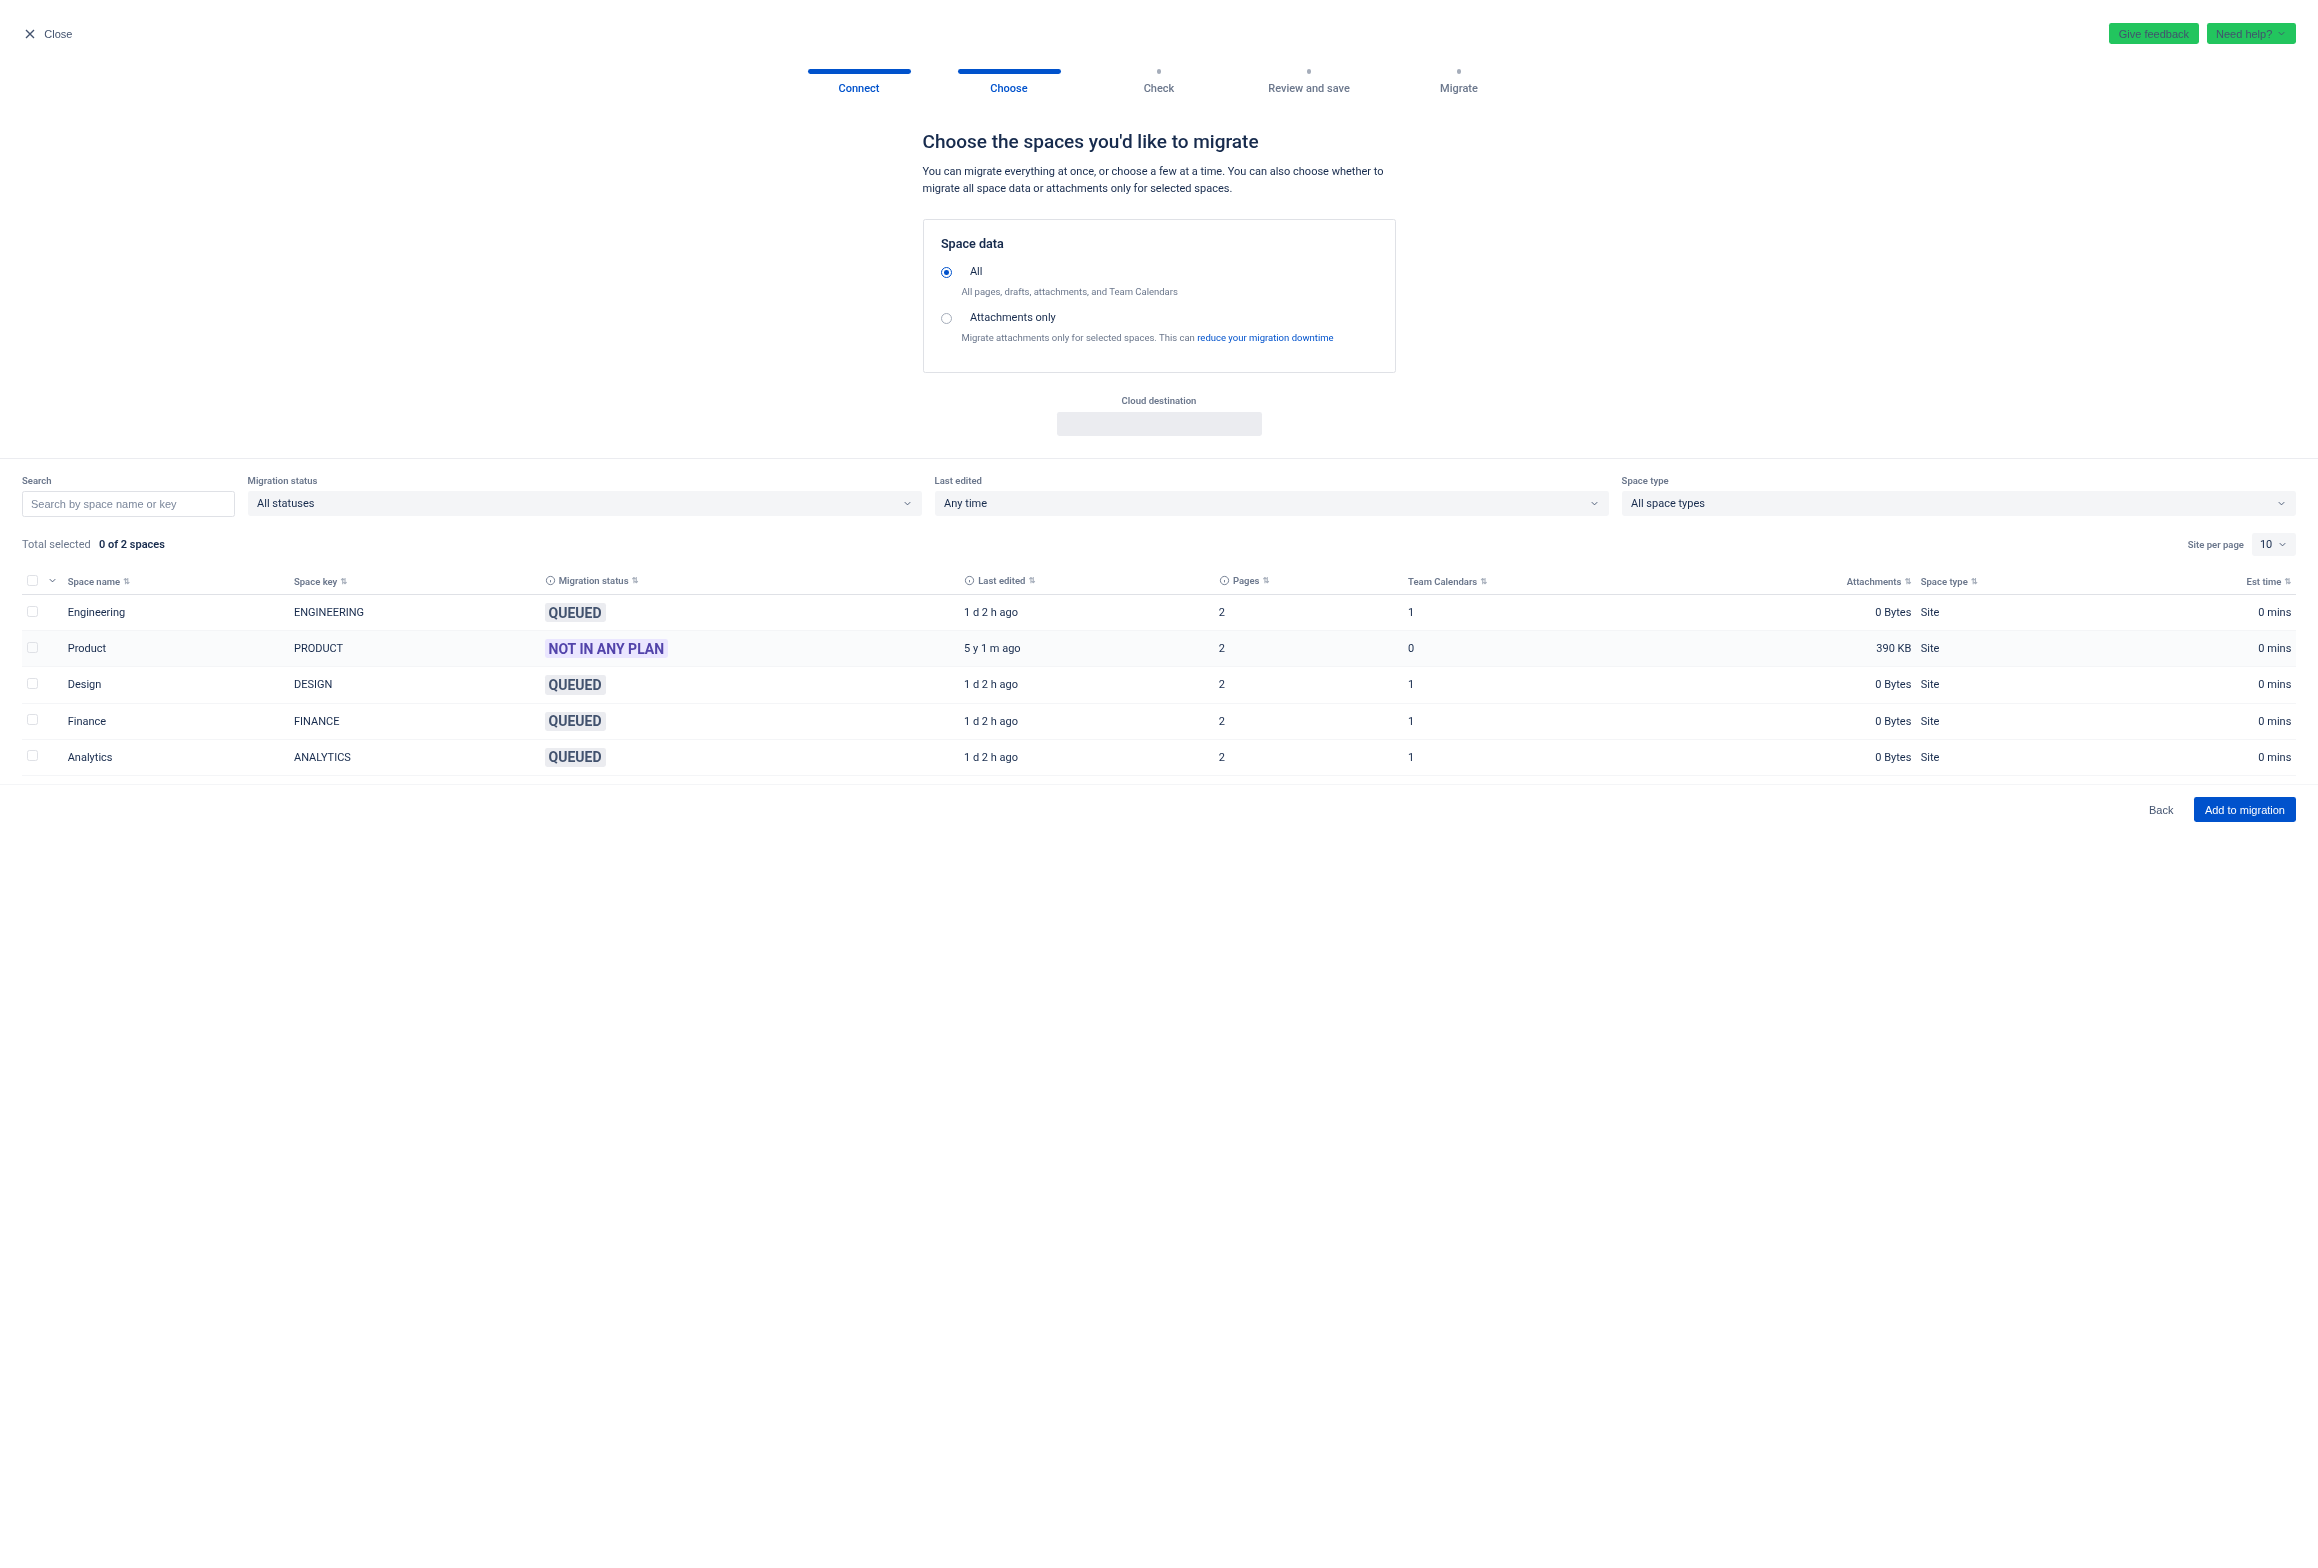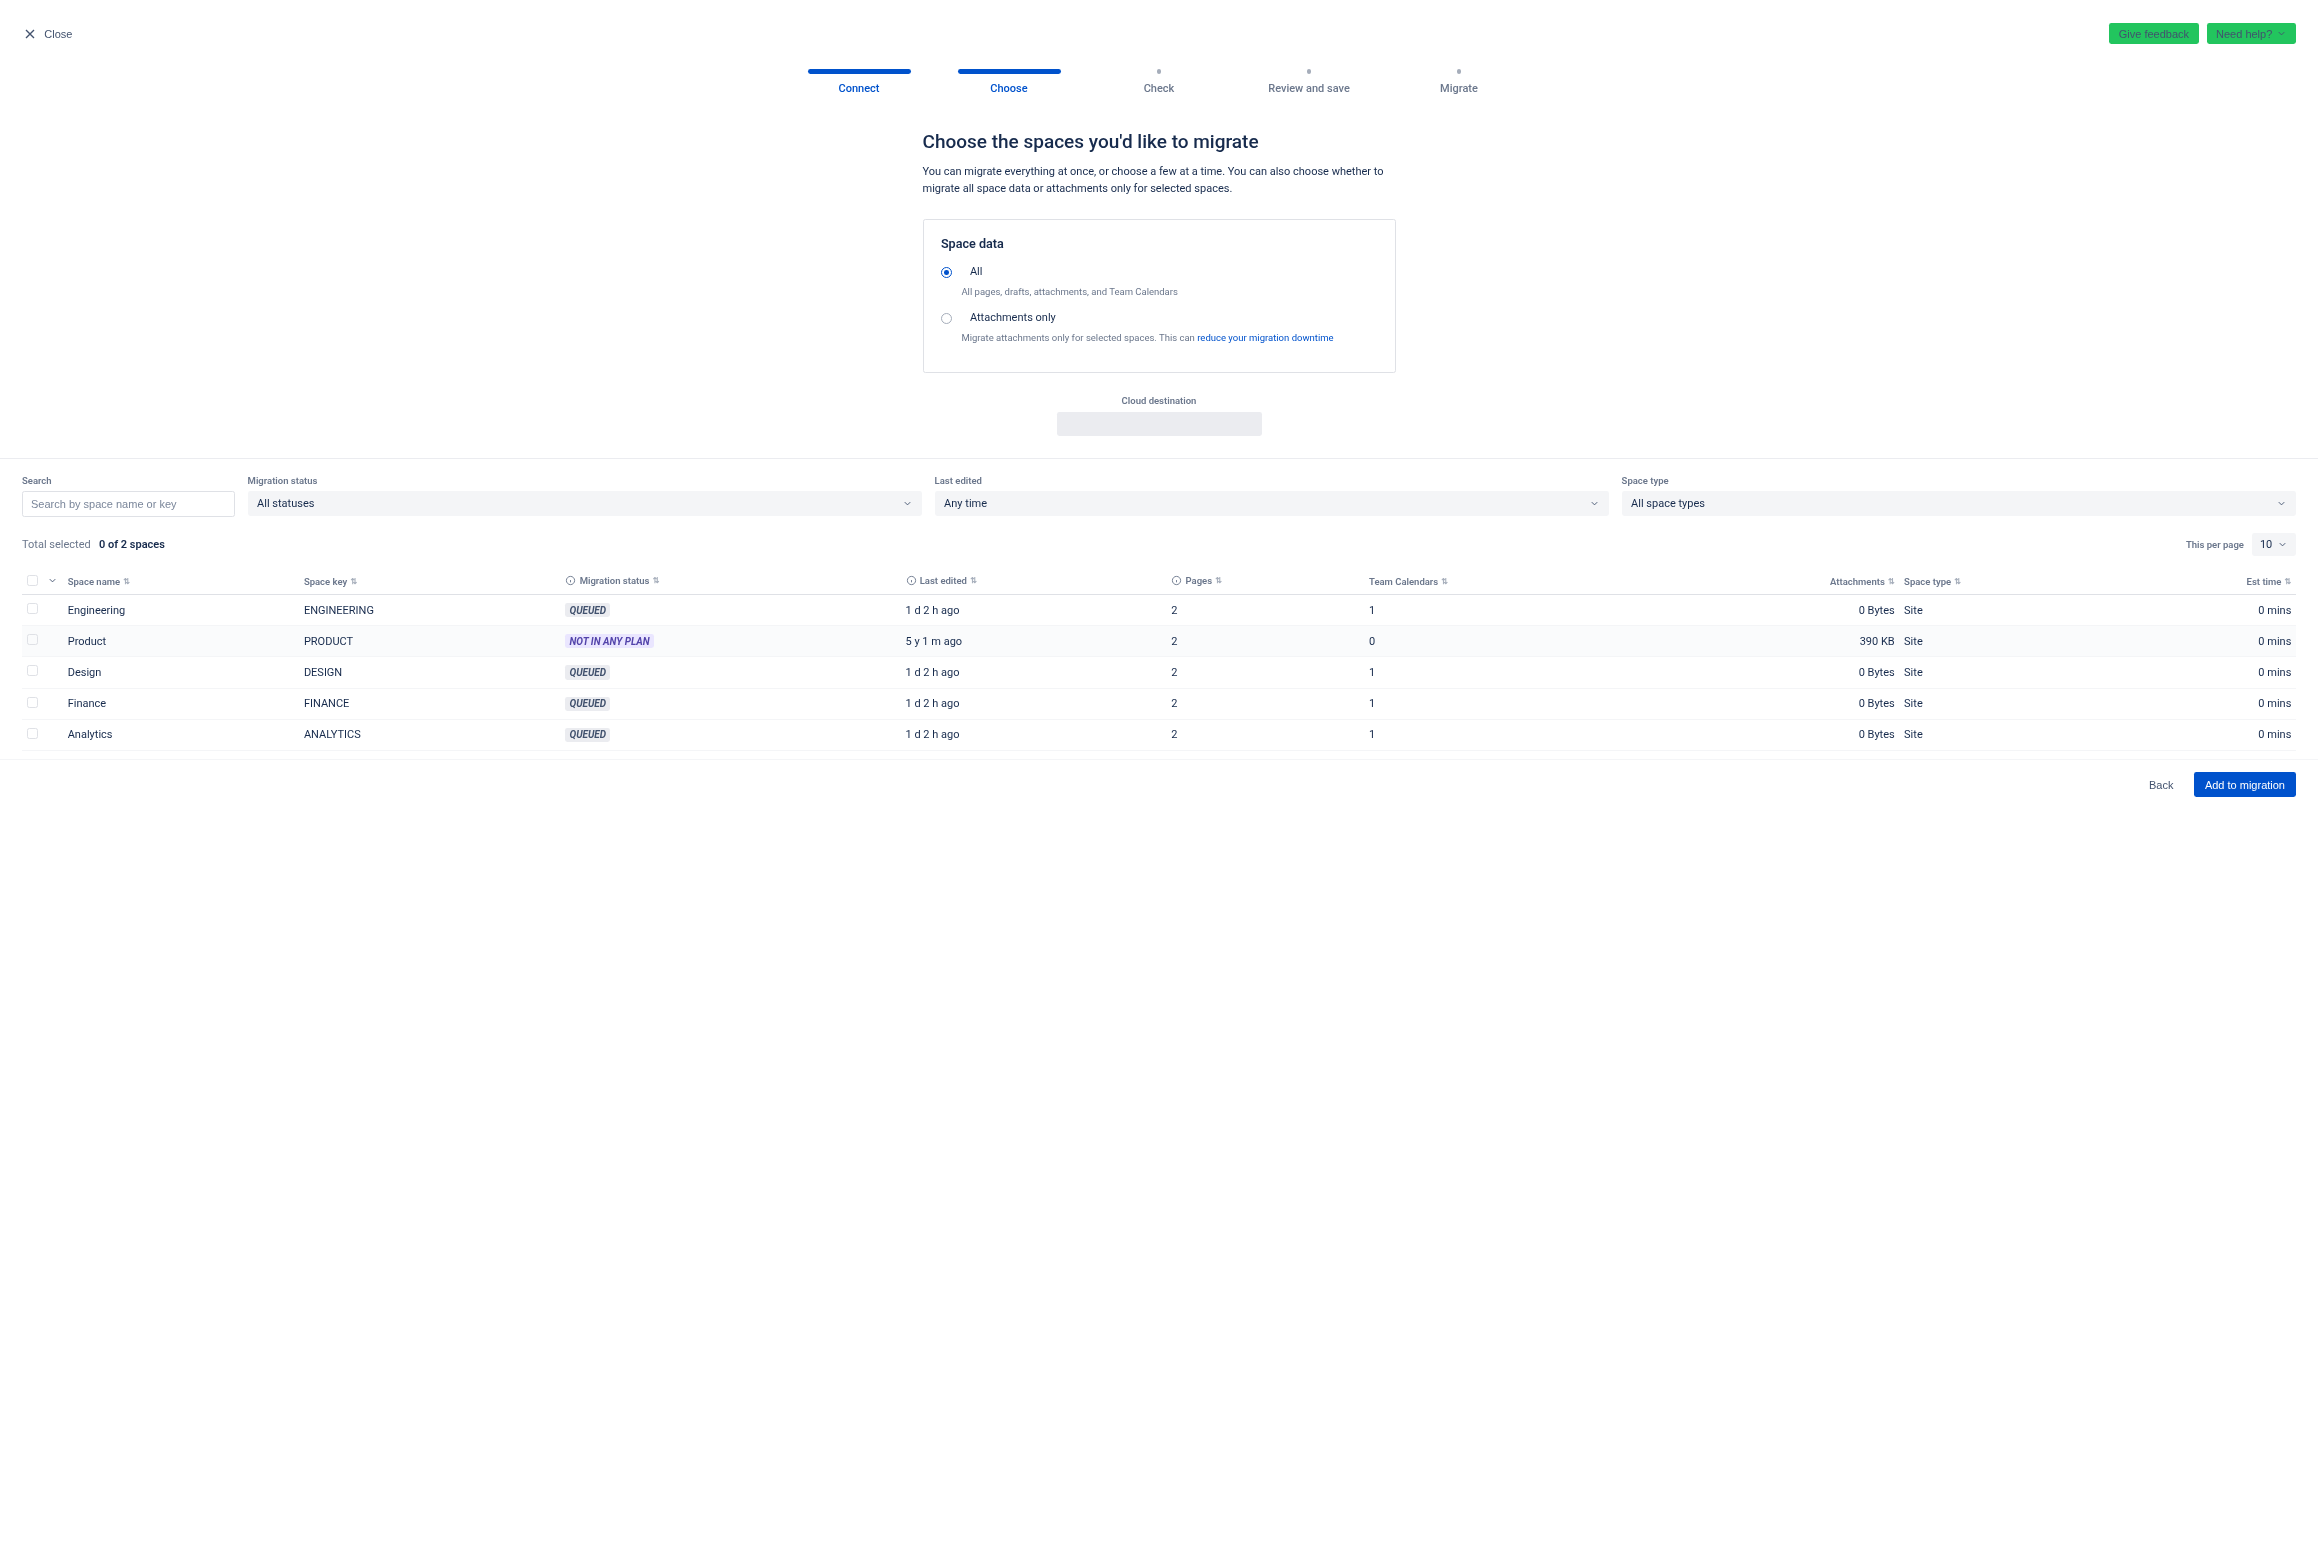--- a/index.html
+++ b/index.html
@@ -118,22 +118,22 @@
     padding:6.3px 4.7px; border-bottom:1.6px solid #DFE1E6; white-space:nowrap;
   }
   tbody td {
     padding:8px 4.7px; font-size:11px; color:#172B4D; border-bottom:0.8px solid #F4F5F7;
   }
   .chk { width:11px; height:11px; border:1.6px solid #DFE1E6; border-radius:2.4px; display:inline-block;}
   .th-icon { display:inline-flex; align-items:center; gap:3.2px;}
   .sort-ic { color:#A5ADBA; font-size:8px;}
   .info-ic { width:11px; height:11px; }
   .lozenge {
-    display:inline-block; font-size:10px; font-weight:700; padding:1.6px 4px; border-radius:2.4px;
-    background:#EBECF0; color:#42526E;font-style:italic;
+    display:inline-block; font-size:14px; font-weight:700; padding:1.6px 4px; border-radius:2.4px;
+    background:#EBECF0; color:#42526E;
   }
   .lozenge.purple { background:#EAE6FF; color:#5243AA;}
   .right { text-align:right;}
   tbody tr:nth-child(2) td { background:#FAFBFC;}
 
   .footer {
     position:sticky; bottom:16px; background:#fff; border-top:1.6px solid #F4F5F7;
     padding:12.6px 22px; display:flex; justify-content:flex-end; gap:9.5px; margin-top:24px;
   }
   .btn-text { background:none; border:none; font-size:11px; color:#42526E; padding:6.3px 11px; cursor:pointer; font-weight:500;}
@@ -258,21 +258,21 @@
     </div>
   </div>
 </div>
 
 <div class="summary-row">
   <div class="summary-left">
     <span>Total selected</span>&nbsp;&nbsp;
     <b>0 of 2 spaces</b>
   </div>
   <div class="rows-per">
-    <span>This per page</span>
+    <span>Site per page</span>
     <div class="rows-select">
       <span>10</span>
       <svg class="chev" viewBox="0 0 24 24" fill="none" stroke="#42526E" stroke-width="2">
           <path d="M6 9l6 6 6-6"></path>
         </svg>
     </div>
   </div>
 </div>
 
 <div class="table-wrap">

